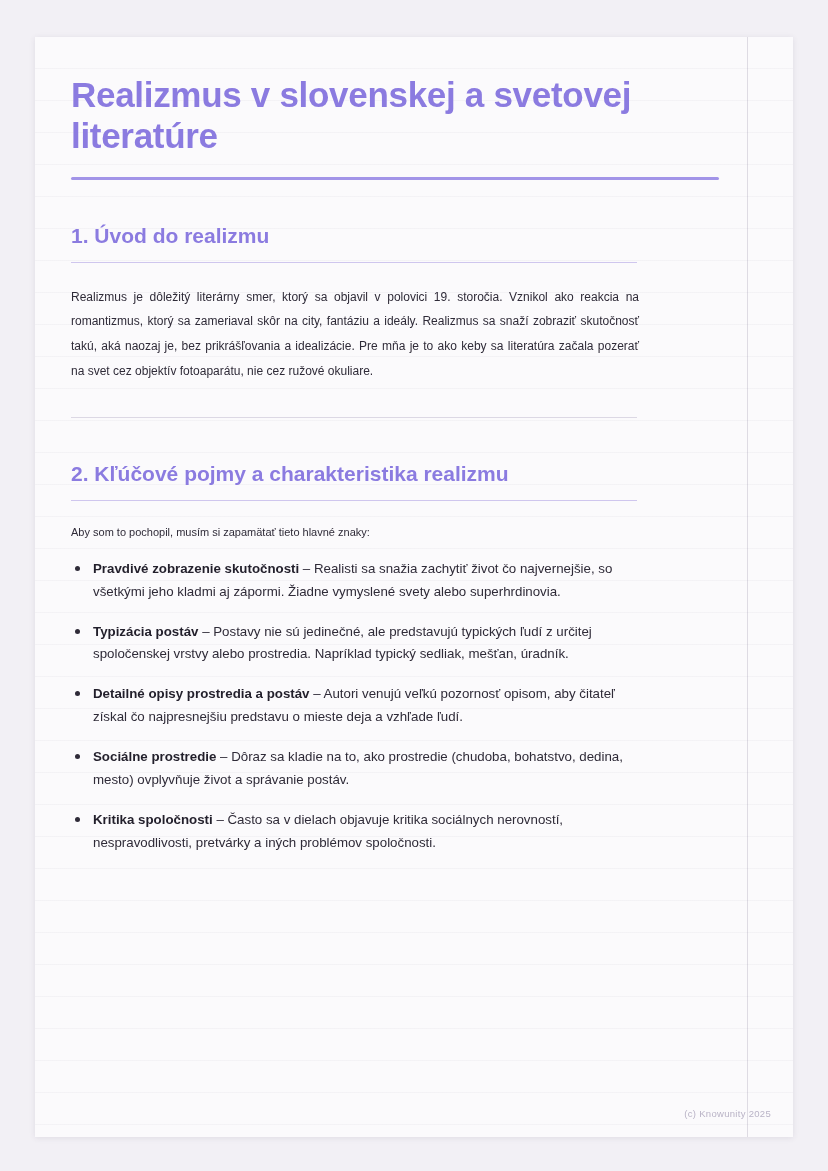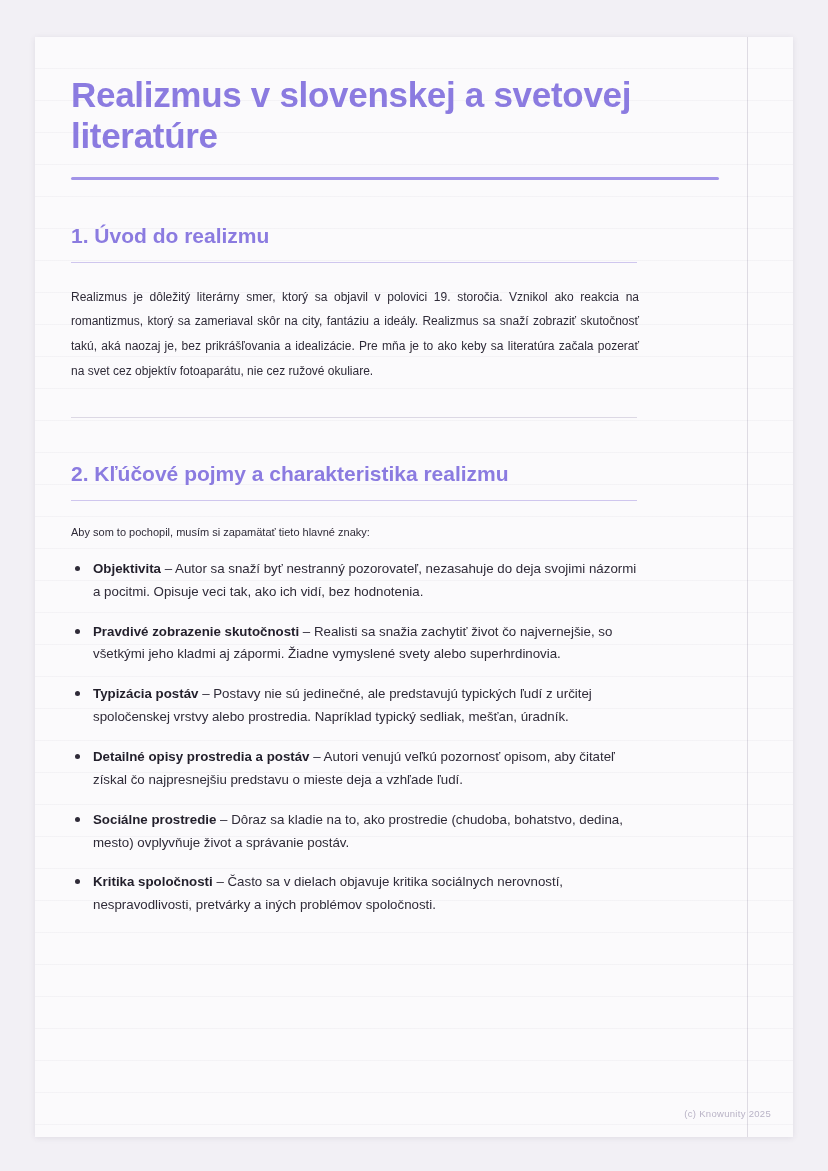--- a/index.html
+++ b/index.html
@@ -158,23 +158,20 @@
       <p class="body-text">Realizmus je dôležitý literárny smer, ktorý sa objavil v polovici 19. storočia. Vznikol ako reakcia na romantizmus, ktorý sa zameriaval skôr na city, fantáziu a ideály. Realizmus sa snaží zobraziť skutočnosť takú, aká naozaj je, bez prikrášľovania a idealizácie. Pre mňa je to ako keby sa literatúra začala pozerať na svet cez objektív fotoaparátu, nie cez ružové okuliare.</p>
 
       <div class="divider"></div>
 
       <h2 class="section-title">2. Kľúčové pojmy a charakteristika realizmu</h2>
       <div class="section-rule"></div>
       <p class="lead-text">Aby som to pochopil, musím si zapamätať tieto hlavné znaky:</p>
 
       <ul class="bullets">
         <li>
-          <span class="dot"></span><span class="term">Objektivita</span><span> – Autor sa snaží byť nestranný pozorovateľ, nezasahuje do deja svojimi názormi a pocitmi. Opisuje veci tak, ako ich vidí, bez hodnotenia.</span>
-        </li>
-        <li>
           <span class="dot"></span><span class="term">Pravdivé zobrazenie skutočnosti</span><span> – Realisti sa snažia zachytiť život čo najvernejšie, so všetkými jeho kladmi aj zápormi. Žiadne vymyslené svety alebo superhrdinovia.</span>
         </li>
         <li>
           <span class="dot"></span><span class="term">Typizácia postáv</span><span> – Postavy nie sú jedinečné, ale predstavujú typických ľudí z určitej spoločenskej vrstvy alebo prostredia. Napríklad typický sedliak, mešťan, úradník.</span>
         </li>
         <li>
           <span class="dot"></span><span class="term">Detailné opisy prostredia a postáv</span><span> – Autori venujú veľkú pozornosť opisom, aby čitateľ získal čo najpresnejšiu predstavu o mieste deja a vzhľade ľudí.</span>
         </li>
         <li>
           <span class="dot"></span><span class="term">Sociálne prostredie</span><span> – Dôraz sa kladie na to, ako prostredie (chudoba, bohatstvo, dedina, mesto) ovplyvňuje život a správanie postáv.</span>

